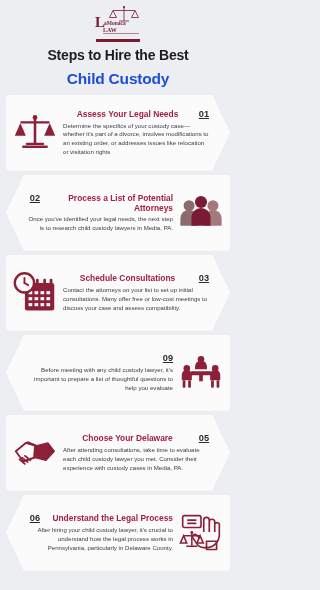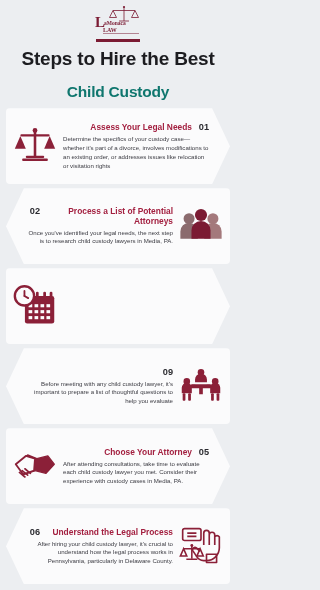--- a/index.html
+++ b/index.html
@@ -23,26 +23,26 @@
   }
   .logo-mark { width: 62px; height: 34px; display:block; }
   .logo-rule {
     width: 44px; height: 3px; background: #7b1b33;
     margin-top: 1px;
   }
 
   
   .titles { text-align:center; margin-top: 6px; padding: 0 6px; }
   .title-main {
-    font-size: 19px; font-weight: 700; color: #1c1c20;
+    font-size: 14px; font-weight: 700; color: #1c1c20;
     letter-spacing: -0.2px; line-height: 1.12;
   }
   .title-sub {
-    font-size: 15.5px; font-weight: 700; color: #0f766e;
-    letter-spacing: -0.2px; line-height: 1.16; margin-top: 14px;
+    font-size: 15.5px; font-weight: 700; color: #1d4ed8;
+    letter-spacing: -0.2px; line-height: 1.16; margin-top: 6px;
   }
 
   
   .cards {
     margin-top: 7px;
     display: flex; flex-direction: column;
     gap: 4px;
     padding: 0 6px;
     flex: 1;
   }
@@ -78,27 +78,28 @@
     display: flex; align-items: flex-start; gap: 4px;
   }
   .card.right .card-head { flex-direction: row; }
   .card.left  .card-head { flex-direction: row-reverse; }
 
   .card-title {
     flex: 1;
     font-size: 8.4px; font-weight: 700; color: #a32040;
     line-height: 1.2;
   }
-  .card.right .card-title { text-align: right; }
+  .card.right .card-title { text-align: center; }
   .card.left  .card-title { text-align: right; }
 
   .card-num {
     font-size: 9.2px; font-weight: 700; color: #2b2b30;
     line-height: 1.2; padding-top: 0px;
     min-width: 13px;
+    text-decoration: underline;
   }
   .card.right .card-num { text-align: right; }
   .card.left  .card-num { text-align: right; }
 
   .card-text {
     margin-top: 2px;
     font-size: 6.1px; line-height: 1.44; color: #3b3b42;
     font-weight: 400;
   }
 </style>
@@ -203,20 +204,27 @@
             <rect x="30" y="35" width="4" height="3.4"></rect>
               <rect x="36.5" y="35" width="4" height="3.4"></rect>
           </g>
           <circle cx="12.5" cy="13" r="10.5" fill="#fbfbfc" stroke="#8b2038" stroke-width="2.6"></circle>
           <g stroke="#8b2038" stroke-width="2" stroke-linecap="round">
             <line x1="12.5" y1="13" x2="12.5" y2="7.5"></line>
             <line x1="12.5" y1="13" x2="16.6" y2="15.4"></line>
           </g>
         </svg>
       </div>
+      <div class="card-body">
+        <div class="card-head">
+          <div class="card-title">Schedule Consultations</div>
+          <div class="card-num">03</div>
+        </div>
+        <div class="card-text">Contact the attorneys on your list to set up initial consultations. Many offer free or low-cost meetings to discuss your case and assess compatibility.</div>
+      </div>
     </div>
 
     <div class="card left">
       <div class="icon-box">
         <svg viewBox="0 0 48 48">
           <g fill="#8b2038">
 
             <rect x="13" y="22" width="22" height="4.5" rx="1"></rect>
             <rect x="22" y="26" width="4" height="7"></rect>
 
@@ -255,21 +263,21 @@
             <g stroke="#8b2038" stroke-width="1.8" stroke-linecap="round">
               <line x1="7" y1="31" x2="13" y2="36"></line>
               <line x1="10" y1="29" x2="16" y2="34"></line>
               <line x1="13" y1="27" x2="19" y2="32"></line>
             </g>
           </g>
         </svg>
       </div>
       <div class="card-body">
         <div class="card-head">
-          <div class="card-title">Choose Your Attorney</div>
+          <div class="card-title">Choose Your Delaware</div>
           <div class="card-num">05</div>
         </div>
         <div class="card-text">After attending consultations, take time to evaluate each child custody lawyer you met. Consider their experience with custody cases in Media, PA.</div>
       </div>
     </div>
 
     <div class="card left">
       <div class="icon-box">
         <svg viewBox="0 0 48 48">
           <g stroke="#8b2038" stroke-width="1.8" fill="none" stroke-linejoin="round">

